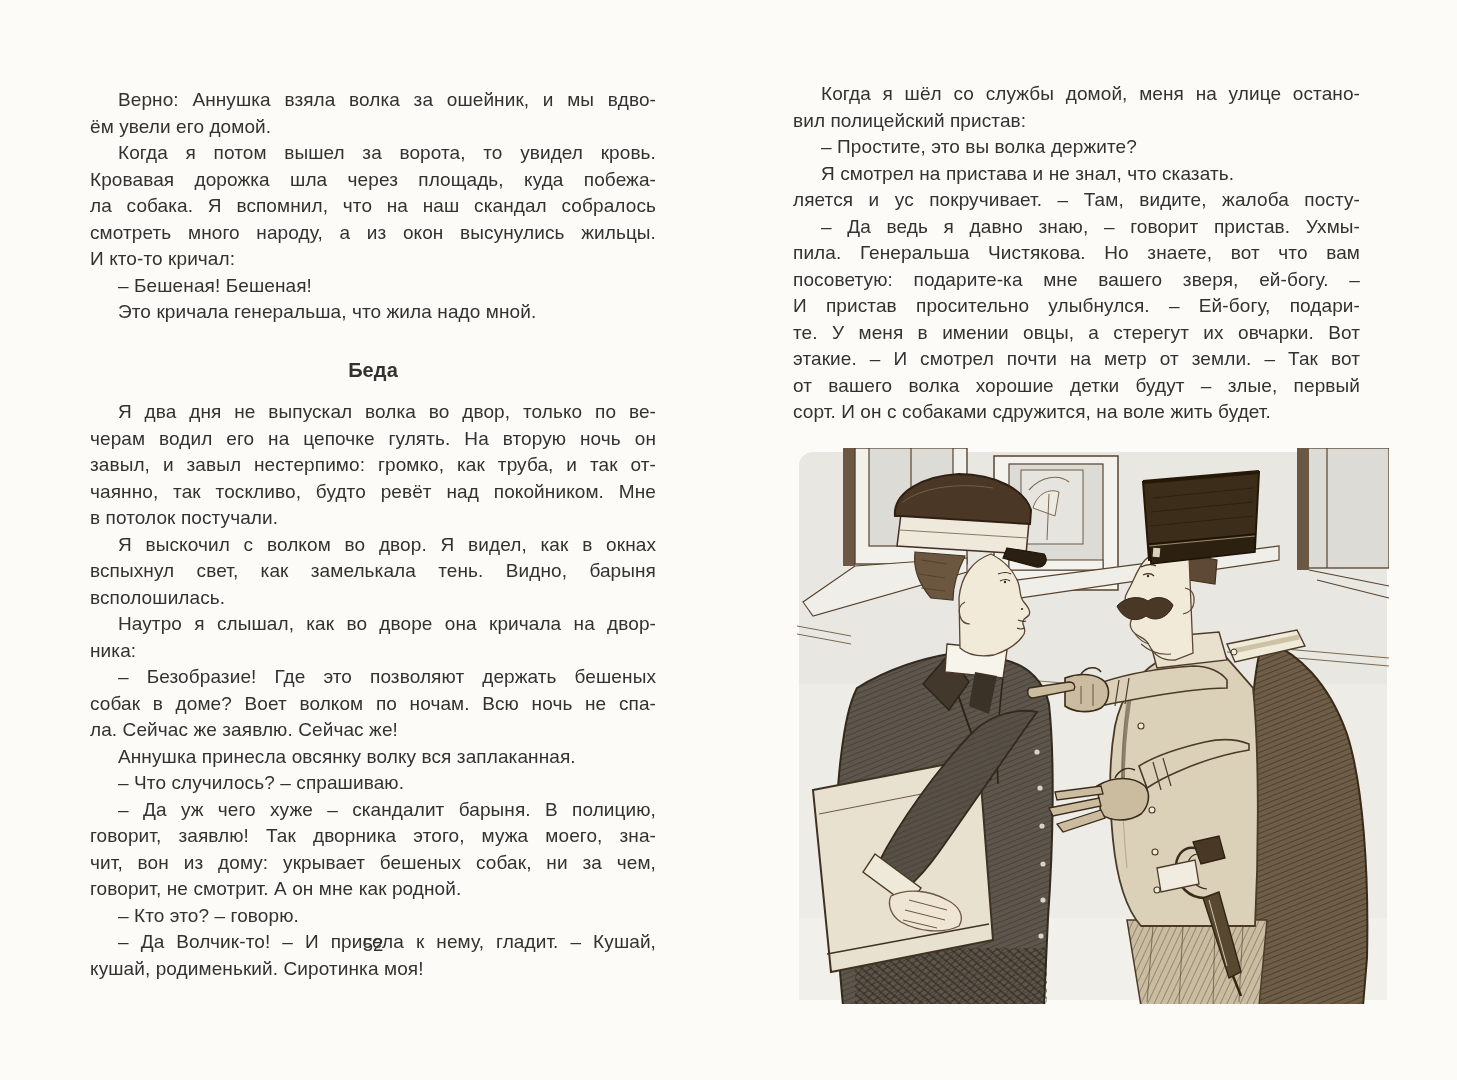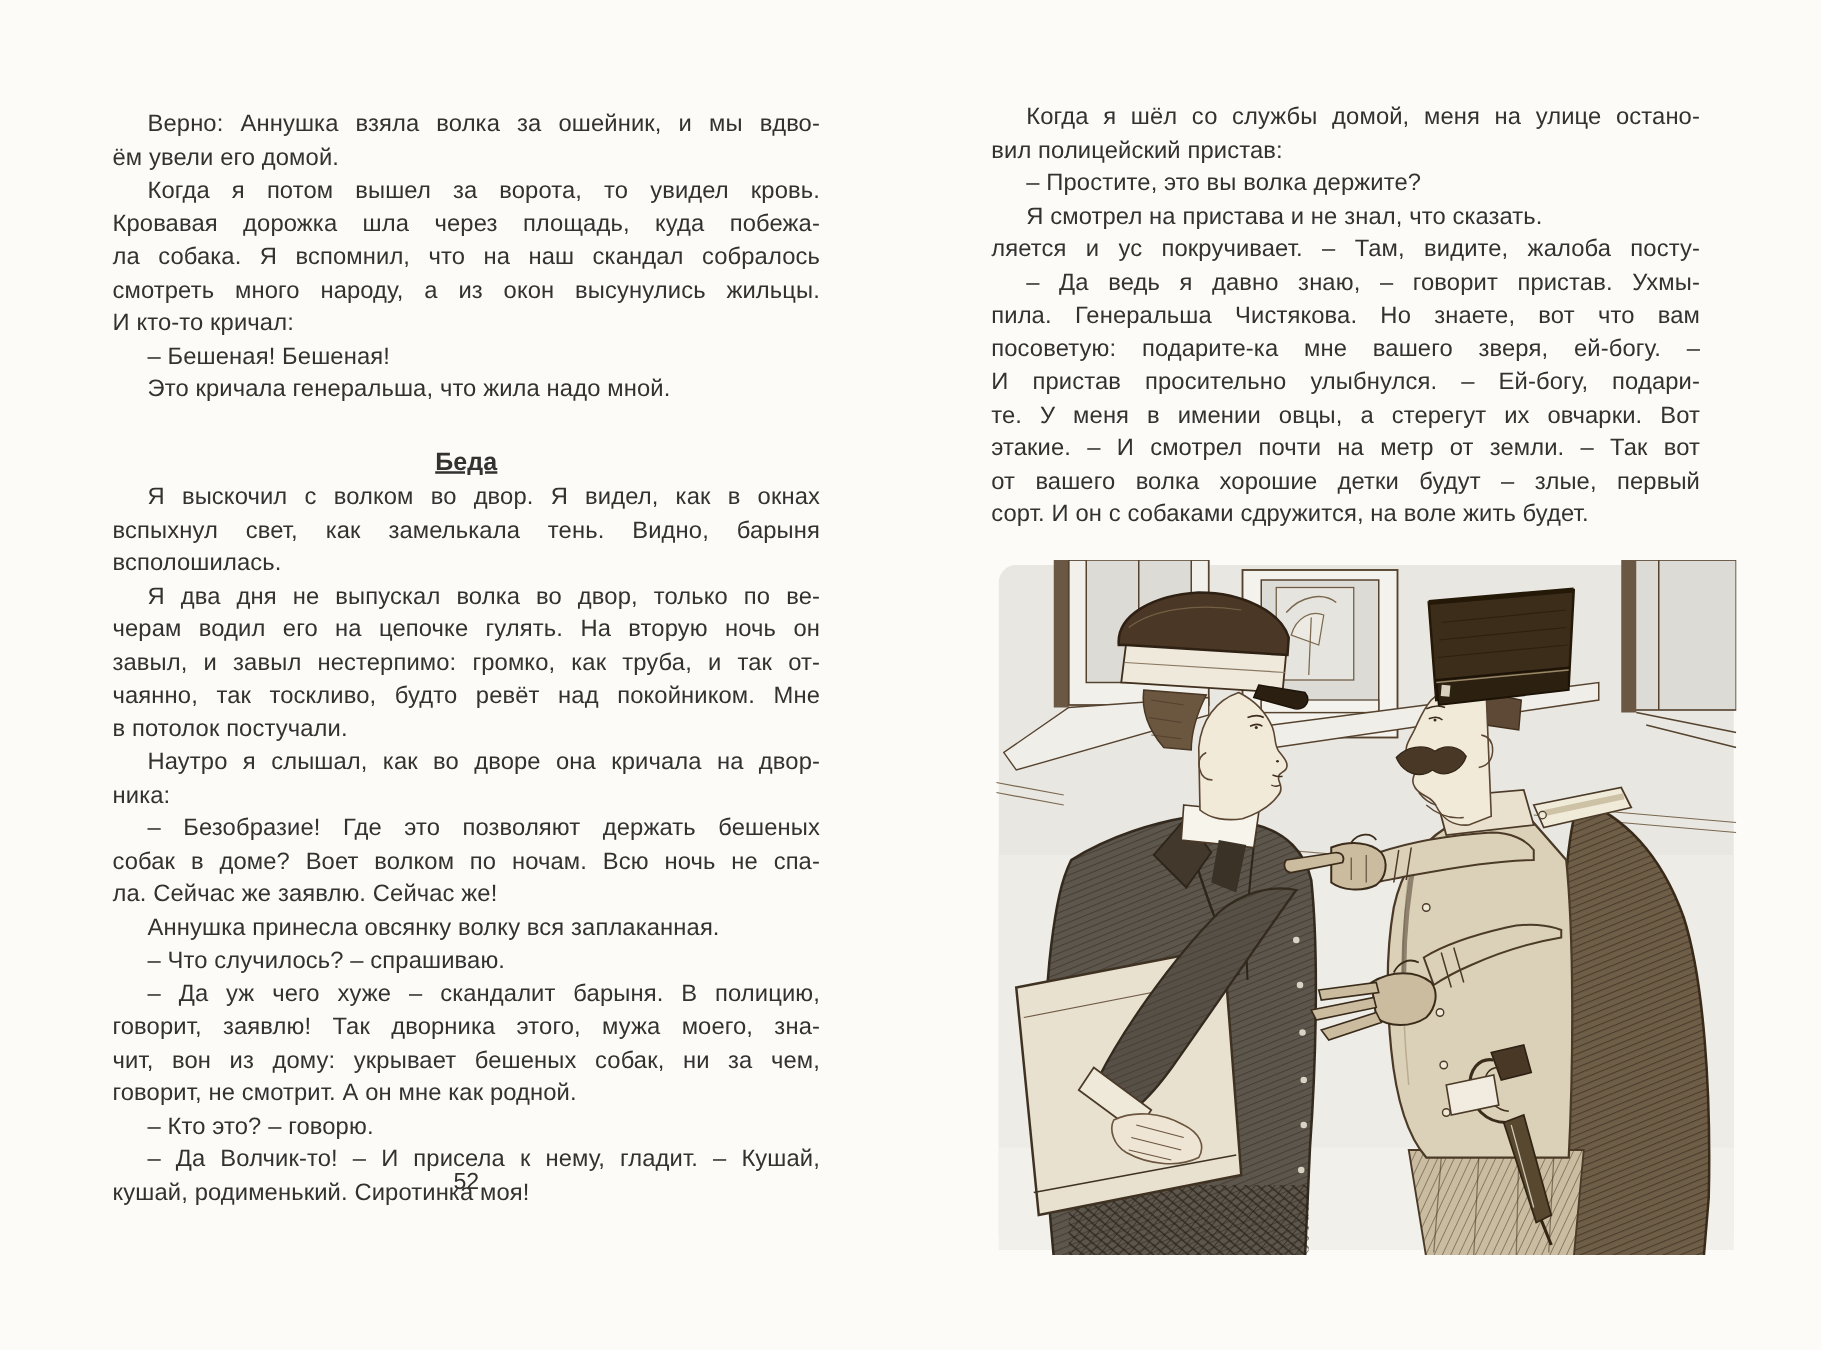--- a/index.html
+++ b/index.html
@@ -16,21 +16,21 @@
     font-size:19px;letter-spacing:.1px;
   }
   .text-col.left-col{left:90px;top:87px;width:566px;}
   .text-col.right-col{left:65px;top:81px;width:567px;}
   .line{
     display:block;width:100%;height:26.5px;line-height:26.5px;
     overflow:hidden;text-align:justify;text-align-last:justify;
   }
   .line.last{text-align-last:left;}
   .block.para .line.first{text-indent:28px;}
-  .block.heading{margin:31px 0 2px;text-decoration:underline;}
+  .block.heading{margin:31px 0 16px;}
   .block.heading .line{
     text-align:center;text-align-last:center;font-weight:bold;font-size:20px;
   }
   .page-number{
     position:absolute;left:90px;top:934px;width:566px;
     text-align:center;font-size:18.5px;color:var(--ink,#333231);
   }
   .illustration{
     position:absolute;left:69px;top:448px;width:592px;height:570px;
   }
@@ -57,30 +57,30 @@
         <div class="block para">
           <div class="line first last">– Бешеная! Бешеная!</div>
         </div>
         <div class="block para">
           <div class="line first last">Это кричала генеральша, что жила надо мной.</div>
         </div>
         <div class="block heading">
           <div class="line first last">Беда</div>
         </div>
         <div class="block para">
-          <div class="line first">Я выскочил с волком во двор. Я видел, как в окнах</div>
-          <div class="line">вспыхнул свет, как замелькала тень. Видно, барыня</div>
-          <div class="line last">всполошилась.</div>
-        </div>
-        <div class="block para">
           <div class="line first">Я два дня не выпускал волка во двор, только по ве-</div>
           <div class="line">черам водил его на цепочке гулять. На вторую ночь он</div>
           <div class="line">завыл, и завыл нестерпимо: громко, как труба, и так от-</div>
           <div class="line">чаянно, так тоскливо, будто ревёт над покойником. Мне</div>
           <div class="line last">в потолок постучали.</div>
+        </div>
+        <div class="block para">
+          <div class="line first">Я выскочил с волком во двор. Я видел, как в окнах</div>
+          <div class="line">вспыхнул свет, как замелькала тень. Видно, барыня</div>
+          <div class="line last">всполошилась.</div>
         </div>
         <div class="block para">
           <div class="line first">Наутро я слышал, как во дворе она кричала на двор-</div>
           <div class="line last">ника:</div>
         </div>
         <div class="block para">
           <div class="line first">– Безобразие! Где это позволяют держать бешеных</div>
           <div class="line">собак в доме? Воет волком по ночам. Всю ночь не спа-</div>
           <div class="line last">ла. Сейчас же заявлю. Сейчас же!</div>
         </div>

